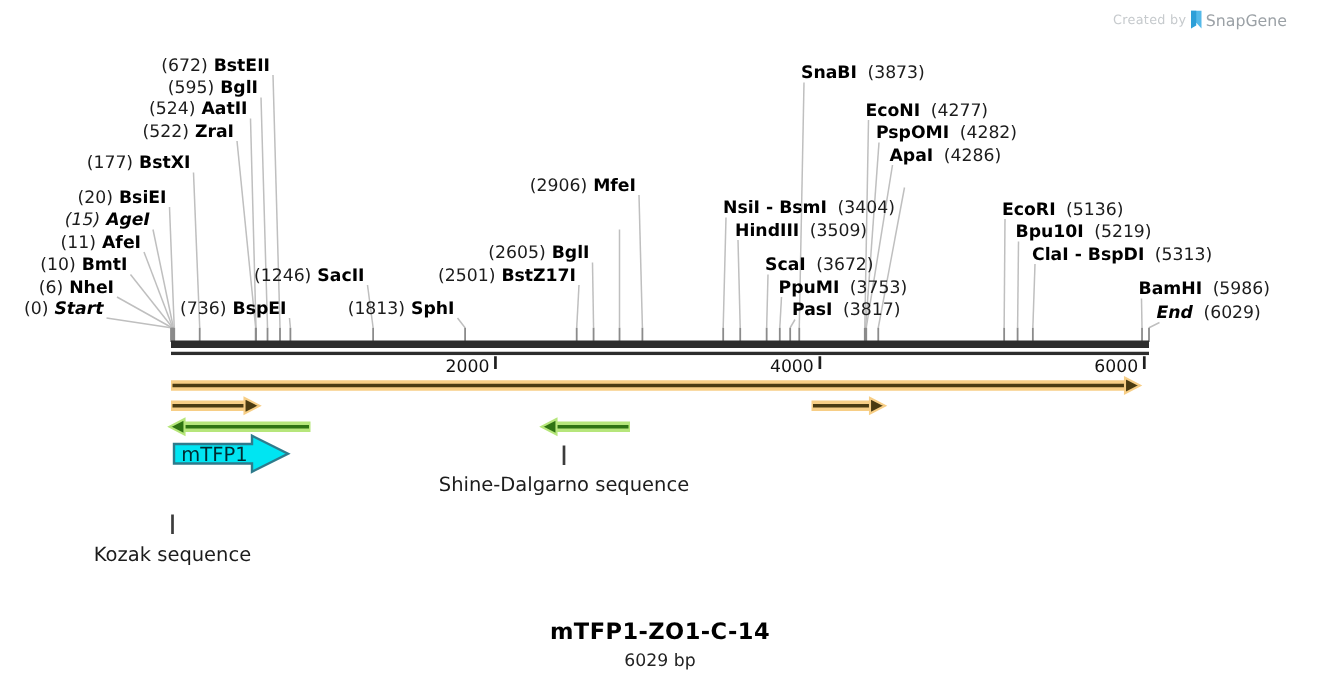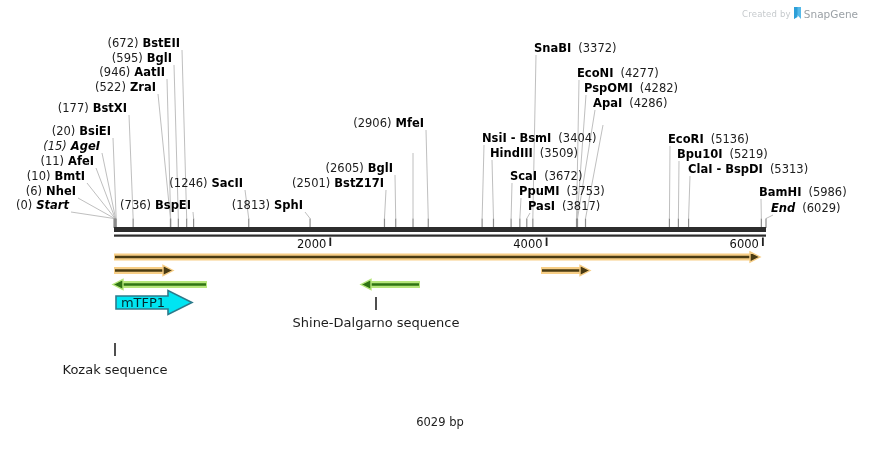--- a/index.html
+++ b/index.html
@@ -119,36 +119,36 @@
       <polygon points="116,296 168,296 168,290.5 192,302.5 168,314.5 168,309 116,309" fill="#00E5F2" stroke="#2E7B8C" stroke-width="1.6"></polygon>
       <text x="143" y="307" text-anchor="middle" font-size="13" fill="#002a30">mTFP1</text>
       <line x1="376" y1="297" x2="376" y2="310" stroke="#3c3c3c" stroke-width="1.8"></line>
       <text x="376" y="327" text-anchor="middle" font-size="13" fill="#1c1c1c">Shine-Dalgarno sequence</text>
       <line x1="115" y1="343" x2="115" y2="356" stroke="#3c3c3c" stroke-width="1.8"></line>
       <text x="115" y="374" text-anchor="middle" font-size="13" fill="#1c1c1c">Kozak sequence</text>
     </svg>
   <div id="labels">
       <div class="enz L" style="top: 37px; right: 700px;"><span class="num">(672)</span><span class="name">BstEII</span></div>
       <div class="enz L" style="top: 52px; right: 708px;"><span class="num">(595)</span><span class="name">BglI</span></div>
-      <div class="enz L" style="top: 66px; right: 715px;"><span class="num">(946)</span><span class="name">AatII</span></div>
+      <div class="enz L" style="top: 66px; right: 715px;"><span class="num">(524)</span><span class="name">AatII</span></div>
       <div class="enz L" style="top: 81px; right: 724px;"><span class="num">(522)</span><span class="name">ZraI</span></div>
       <div class="enz L" style="top: 102px; right: 753px;"><span class="num">(177)</span><span class="name">BstXI</span></div>
       <div class="enz L" style="top: 125px; right: 769px;"><span class="num">(20)</span><span class="name">BsiEI</span></div>
       <div class="enz L" style="top: 140px; right: 780px; font-style: italic;"><span class="num">(15)</span><span class="name">AgeI</span></div>
       <div class="enz L" style="top: 155px; right: 786px;"><span class="num">(11)</span><span class="name">AfeI</span></div>
       <div class="enz L" style="top: 170px; right: 795px;"><span class="num">(10)</span><span class="name">BmtI</span></div>
       <div class="enz L" style="top: 185px; right: 804px;"><span class="num">(6)</span><span class="name">NheI</span></div>
       <div class="enz L it" style="top: 199px; right: 811px;"><span class="num">(0)</span><span class="name">Start</span></div>
       <div class="enz L" style="top: 199px; right: 689px;"><span class="num">(736)</span><span class="name">BspEI</span></div>
       <div class="enz L" style="top: 177px; right: 637px;"><span class="num">(1246)</span><span class="name">SacII</span></div>
       <div class="enz L" style="top: 199px; right: 577px;"><span class="num">(1813)</span><span class="name">SphI</span></div>
       <div class="enz L" style="top: 177px; right: 496px;"><span class="num">(2501)</span><span class="name">BstZ17I</span></div>
       <div class="enz L" style="top: 162px; right: 487px;"><span class="num">(2605)</span><span class="name">BglI</span></div>
       <div class="enz L" style="top: 117px; right: 456px;"><span class="num">(2906)</span><span class="name">MfeI</span></div>
-      <div class="enz R" style="top: 42px; left: 534px;"><span class="name">SnaBI</span><span class="num">(3372)</span></div>
+      <div class="enz R" style="top: 42px; left: 534px;"><span class="name">SnaBI</span><span class="num">(3873)</span></div>
       <div class="enz R" style="top: 67px; left: 577px;"><span class="name">EcoNI</span><span class="num">(4277)</span></div>
       <div class="enz R" style="top: 82px; left: 584px;"><span class="name">PspOMI</span><span class="num">(4282)</span></div>
       <div class="enz R" style="top: 97px; left: 593px;"><span class="name">ApaI</span><span class="num">(4286)</span></div>
       <div class="enz R" style="top: 132px; left: 482px;"><span class="name">NsiI - BsmI</span><span class="num">(3404)</span></div>
       <div class="enz R" style="top: 147px; left: 490px;"><span class="name">HindIII</span><span class="num">(3509)</span></div>
       <div class="enz R" style="top: 170px; left: 510px;"><span class="name">ScaI</span><span class="num">(3672)</span></div>
       <div class="enz R" style="top: 185px; left: 519px;"><span class="name">PpuMI</span><span class="num">(3753)</span></div>
       <div class="enz R" style="top: 200px; left: 528px;"><span class="name">PasI</span><span class="num">(3817)</span></div>
       <div class="enz R" style="top: 133px; left: 668px;"><span class="name">EcoRI</span><span class="num">(5136)</span></div>
       <div class="enz R" style="top: 148px; left: 677px;"><span class="name">Bpu10I</span><span class="num">(5219)</span></div>
@@ -160,15 +160,16 @@
   <div class="credit">
     <span class="credit-prefix">Created by</span>
     <svg width="9" height="13" viewBox="0 0 9 13">
       <polygon points="1,0 8,0 8,12 4.5,8.2 1,12" fill="#54b9e9"></polygon>
       <polygon points="1,0 4.5,0 4.5,10 1,12" fill="#2d9fd8"></polygon>
     </svg>
     <span class="credit-brand">SnapGene</span>
   </div>
 
   <div class="title-block">
+    <div class="map-title">mTFP1-ZO1-C-14</div>
     <div class="map-size">6029 bp</div>
   </div>
 </div>
 
 </body></html>

